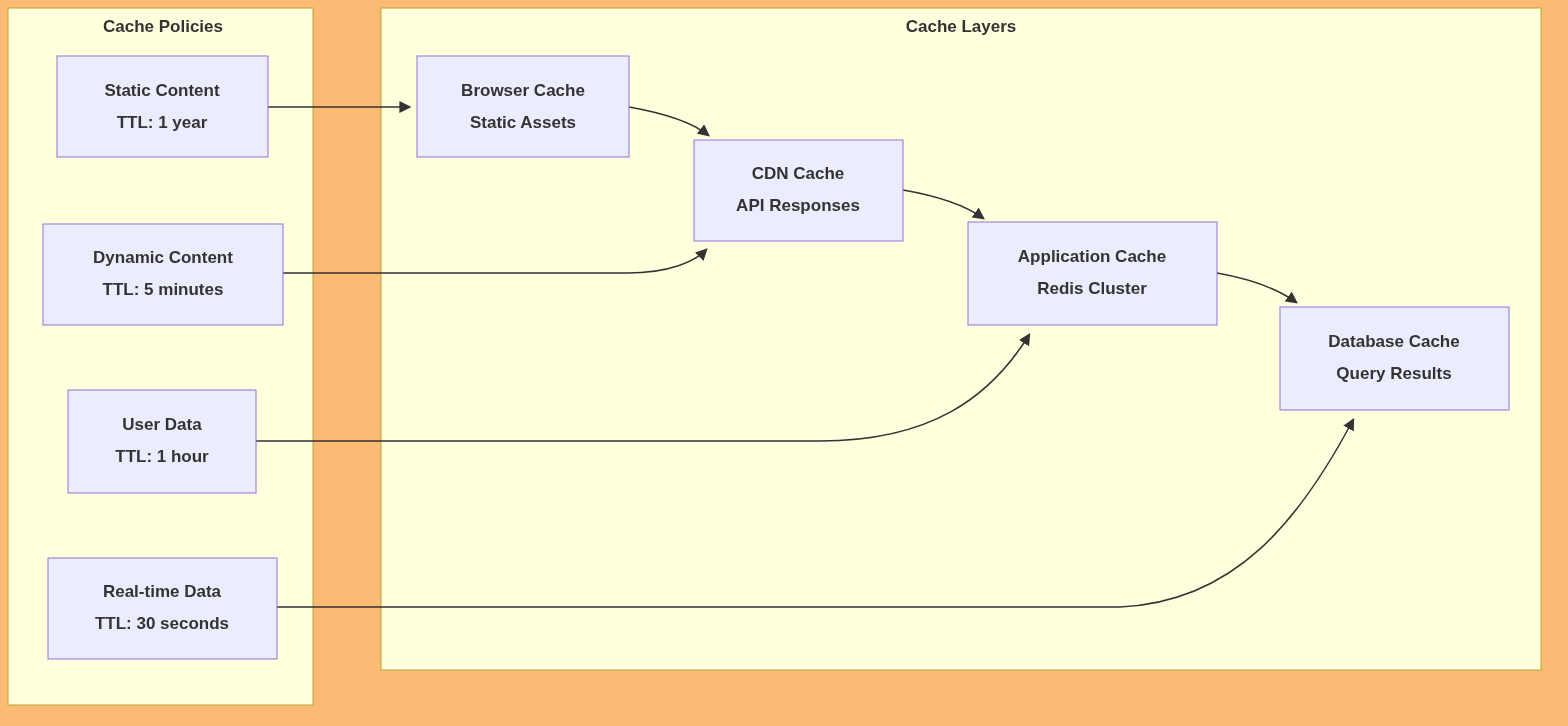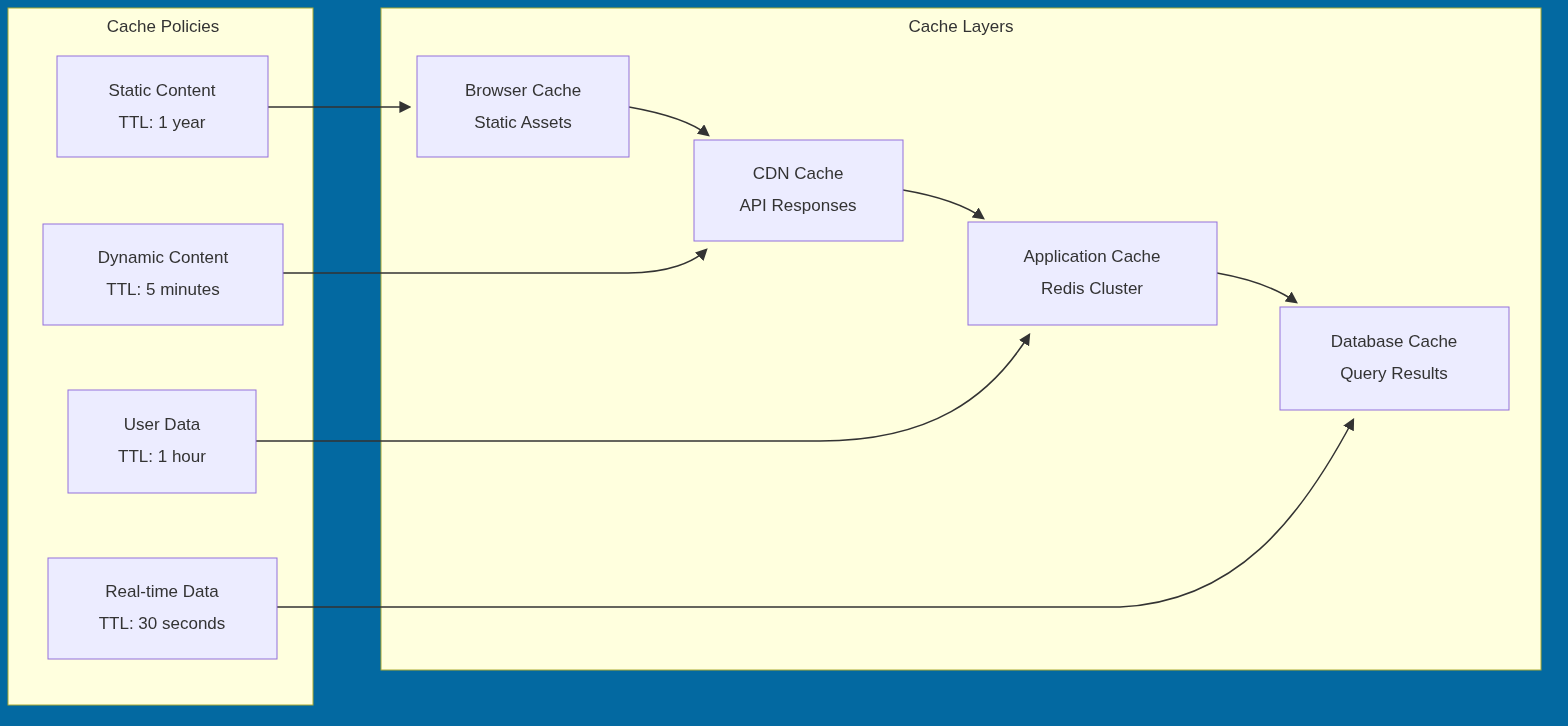--- a/index.html
+++ b/index.html
@@ -5,22 +5,23 @@
   html, body {
     margin: 0;
     padding: 0;
     background: #ffffff;
     font-family: "Liberation Sans", "DejaVu Sans", sans-serif;
   }
   .stage {
     position: relative;
     width: 1568px;
     height: 726px;
-    background: #0369a1;
+    background: #fdba74;
     overflow: hidden;
+    font-weight: bold;
   }
   svg { display: block; }
   .cluster-rect {
     fill: #ffffde;
     stroke: #aaaa33;
     stroke-width: 1;
   }
   .cluster-title {
     fill: #333333;
     font-size: 17px;

